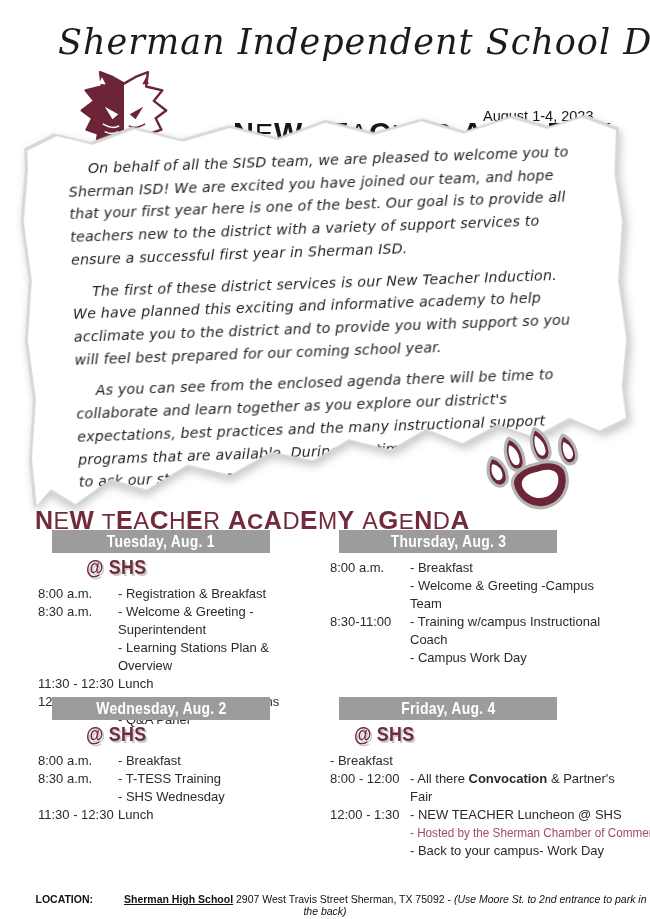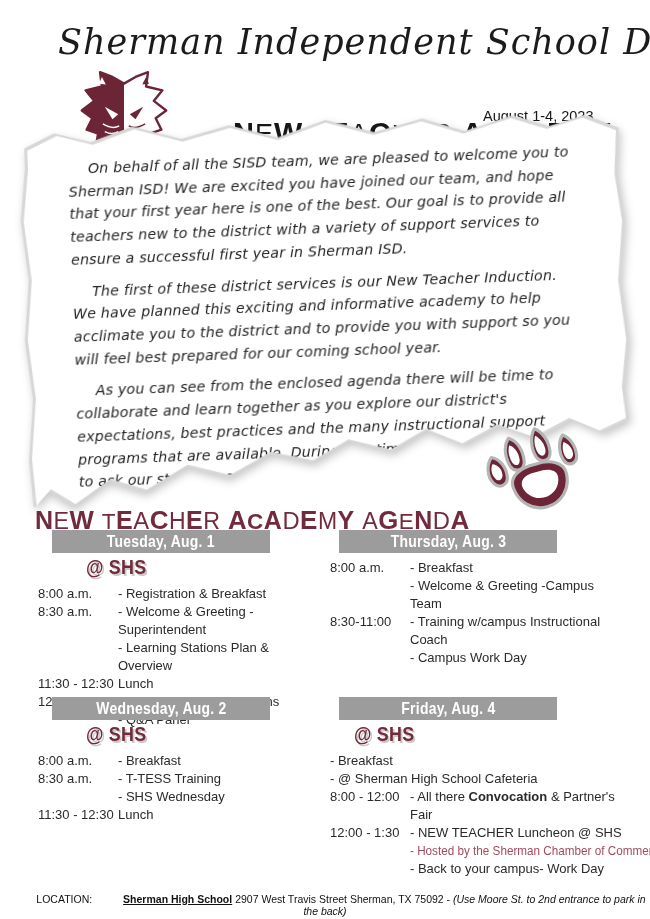--- a/index.html
+++ b/index.html
@@ -57,21 +57,21 @@
   .day-items{margin-top:6px;padding-left:8px;font-size:13px;line-height:18px;color:#2a2a2a;}
   .item-row{display:flex;}
   .item-time{width:80px;flex:none;}
   .item-lines{flex:1;}
   .hosted{color:var(--hosted);display:inline-block;transform:scaleX(.9);
     transform-origin:left center;white-space:nowrap;}
 
   
   .footer{position:absolute;left:0;top:893px;width:100%;text-align:center;
     font-size:10.5px;color:#111;letter-spacing:0;}
-  .footer .loc-label{font-weight:normal;margin-left:32px;}
+  .footer .loc-label{font-weight:bold;margin-left:32px;}
   .footer .loc-name{text-decoration:underline;font-weight:600;padding-left:28px;}
   .footer .loc-note{font-style:italic;}
 </style>
 </head>
 <body>
 
 <div class="page">
 
   <div class="script-title">Sherman Independent School District</div>
 
@@ -218,21 +218,20 @@
       </div>
       <div class="day-block">
         <div class="day-bar">
           <span>Friday, Aug. 4</span>
         </div>
         <div class="day-loc"><span>@ SHS</span></div>
         <div class="day-items">
           <div class="item-row">
             <div class="item-lines">
               <div class="item-line"><span>- Breakfast</span></div>
-              <div class="item-line"><span>-  @ Sherman High School Cafeteria</span></div>
             </div>
           </div>
           <div class="item-row">
             <div class="item-time">8:00 - 12:00</div>
             <div class="item-lines">
               <div class="item-line"><span>- All there </span><span style="font-weight: bold;">Convocation</span><span> &amp; Partner's Fair</span></div>
             </div>
           </div>
           <div class="item-row">
             <div class="item-time">12:00 - 1:30</div>

